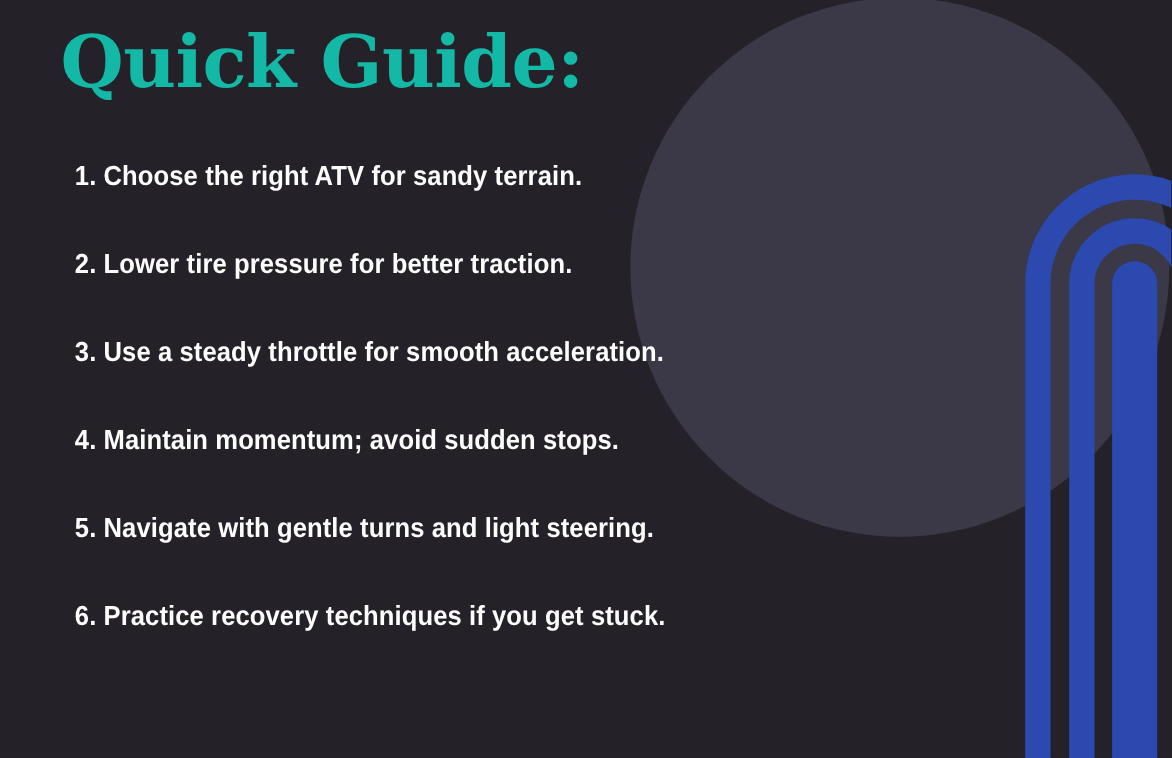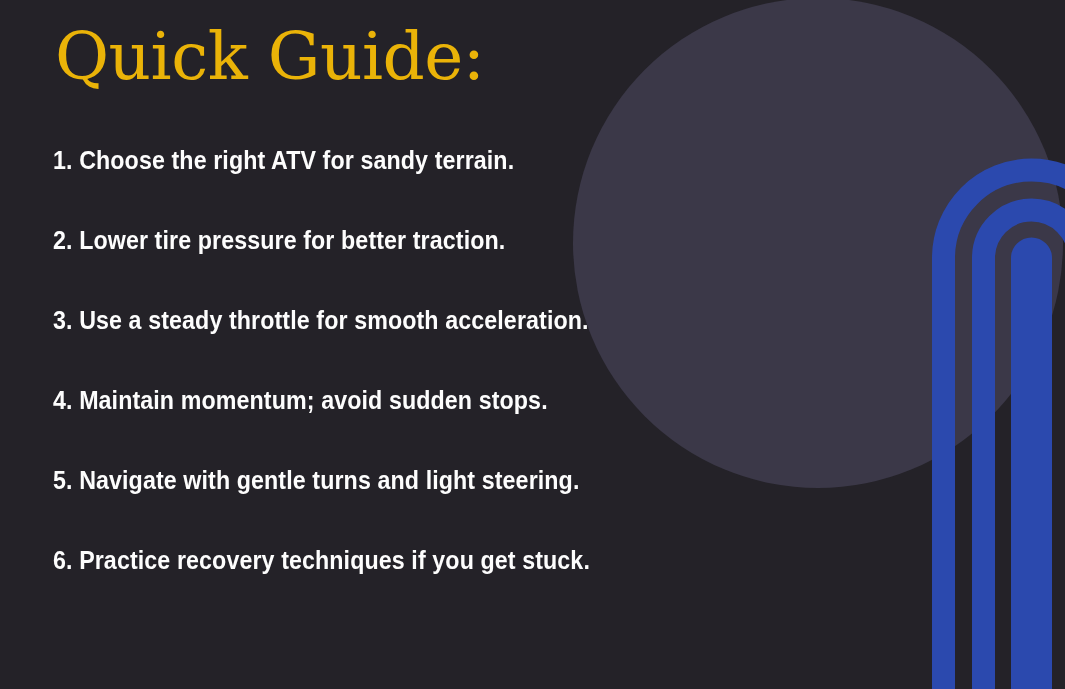--- a/index.html
+++ b/index.html
@@ -41,31 +41,31 @@
     position:absolute;
     inset:0;
     z-index:3;
   }
 
   .title {
     position:absolute;
     left:55px;
     top:22px;
     font-family:"DejaVu Serif", "Liberation Serif", serif;
-    font-weight:400;
+    font-weight:700;
     font-size:66px;
     line-height:1.06;
     letter-spacing:-0.5px;
-    color:#eab308;
+    color:#14b8a6;
     white-space:nowrap;
   }
 
   .steps {
     position:absolute;
-    left:53px;
+    left:68px;
     top:148px;
     width:700px;
     list-style:none;
   }
 
   .step {
     color:#fdfdfd;
     font-family:"Liberation Sans", "DejaVu Sans", sans-serif;
     font-weight:700;
     font-size:25px;

